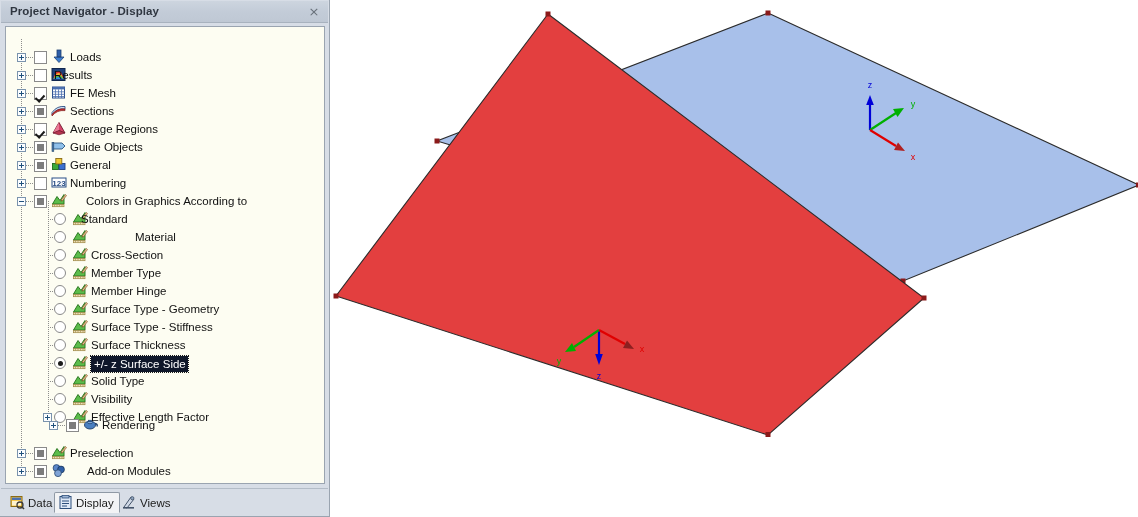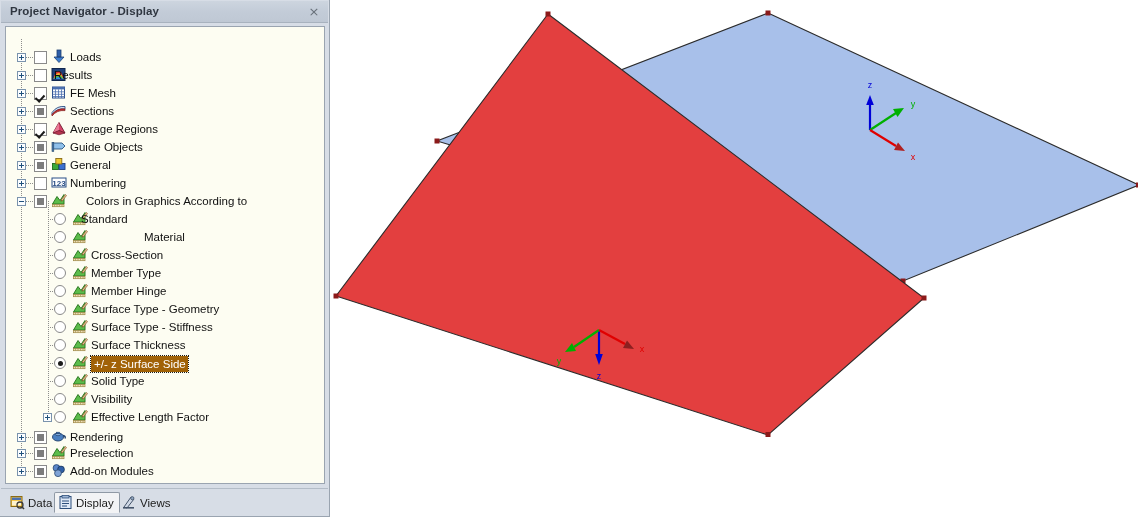--- a/index.html
+++ b/index.html
@@ -77,21 +77,21 @@
   .rdo{
     position:absolute;width:12px;height:12px;border-radius:50%;box-sizing:border-box;
     border:1px solid #8a8a8a;background:#ffffff;cursor:pointer;
   }
   .rdo.on:after{content:"";position:absolute;left:2.5px;top:2.5px;width:5px;height:5px;border-radius:50%;background:#1b1b1b;}
 
   .ico{position:absolute;width:16px;height:14px;}
   .lbl{position:absolute;font-size:11.5px;color:#111;line-height:14px;}
   .lbl.bold{font-weight:bold;}
   .lbl.sel{
-    background:#a16207;color:#ffffff;padding:1px 2px 1px 3px;
+    background:#0f172a;color:#ffffff;padding:1px 2px 1px 3px;
     outline:1px dotted #1a1a1a;
   }
 
   
   .tabstrip{
     position:absolute;left:1px;bottom:1px;width:327px;height:27px;
     background:#d7dde6;border-top:1px solid #b3bcc7;box-sizing:border-box;
   }
   .tab{
     position:absolute;top:3px;height:21px;display:flex;align-items:center;
@@ -310,21 +310,21 @@
             <div class="ico" style="left:66px;top:1px;"><svg width="16" height="15" viewBox="0 0 16 15">
                 <polygon points="1.5,11 6,3.5 9,7.5 13,1.5 13,11" fill="#5bbd4a" stroke="#2e7a24" stroke-width="1"></polygon>
                 <rect x="1.5" y="11.5" width="11.5" height="2.2" fill="#f0e0b8" stroke="#9a8340" stroke-width=".7"></rect>
                 <line x1="3.5" y1="11.7" x2="3.5" y2="13.4" stroke="#9a8340" stroke-width=".6"></line>
                 <line x1="6" y1="11.7" x2="6" y2="13.4" stroke="#9a8340" stroke-width=".6"></line>
                 <line x1="8.5" y1="11.7" x2="8.5" y2="13.4" stroke="#9a8340" stroke-width=".6"></line>
                 <line x1="11" y1="11.7" x2="11" y2="13.4" stroke="#9a8340" stroke-width=".6"></line>
                 <polygon points="10,7 14.5,1.5 15.5,2.6 11,8.2" fill="#f2c9a0" stroke="#8a5a2a" stroke-width=".7"></polygon>
                 <polygon points="9.4,8.6 10.2,7.3 11,8.1" fill="#6b4a22"></polygon>
               </svg></div>
-            <div class="lbl" style="left:94px;top:2px;padding-left:44px;">Material</div>
+            <div class="lbl" style="left:85px;top:2px;padding-left:44px;">Material</div>
           </div>
           <div class="row" id="row-12" style="top:219px;padding-left:32px;">
             <div class="hdot" style="left:42px;top:9px;width:6px;"></div>
             <div class="hdot" style="left:42px;top:9px;width:6px;"></div>
             <div class="rdo " style="left:48px;top:3px;"></div>
             <div class="ico" style="left:66px;top:1px;"><svg width="16" height="15" viewBox="0 0 16 15">
                 <polygon points="1.5,11 6,3.5 9,7.5 13,1.5 13,11" fill="#5bbd4a" stroke="#2e7a24" stroke-width="1"></polygon>
                 <rect x="1.5" y="11.5" width="11.5" height="2.2" fill="#f0e0b8" stroke="#9a8340" stroke-width=".7"></rect>
                 <line x1="3.5" y1="11.7" x2="3.5" y2="13.4" stroke="#9a8340" stroke-width=".6"></line>
                 <line x1="6" y1="11.7" x2="6" y2="13.4" stroke="#9a8340" stroke-width=".6"></line>
@@ -472,21 +472,21 @@
                 <rect x="1.5" y="11.5" width="11.5" height="2.2" fill="#f0e0b8" stroke="#9a8340" stroke-width=".7"></rect>
                 <line x1="3.5" y1="11.7" x2="3.5" y2="13.4" stroke="#9a8340" stroke-width=".6"></line>
                 <line x1="6" y1="11.7" x2="6" y2="13.4" stroke="#9a8340" stroke-width=".6"></line>
                 <line x1="8.5" y1="11.7" x2="8.5" y2="13.4" stroke="#9a8340" stroke-width=".6"></line>
                 <line x1="11" y1="11.7" x2="11" y2="13.4" stroke="#9a8340" stroke-width=".6"></line>
                 <polygon points="10,7 14.5,1.5 15.5,2.6 11,8.2" fill="#f2c9a0" stroke="#8a5a2a" stroke-width=".7"></polygon>
                 <polygon points="9.4,8.6 10.2,7.3 11,8.1" fill="#6b4a22"></polygon>
               </svg></div>
             <div class="lbl" style="left:85px;top:2px;">Visibility</div>
           </div>
-          <div class="row" id="row-22" style="top:401px;">
+          <div class="row" id="row-22" style="top:389px;margin-left:32px;">
             <div class="hdot" style="left:20px;top:9px;width:7px;"></div>
             <div class="exp plus" style="left:11px;top:5px;"></div>
             <div class="cbx gray" style="left:28px;top:2.5px;"></div>
             <div class="ico" style="left:45px;top:1px;"><svg width="16" height="15" viewBox="0 0 16 15">
                 <ellipse cx="7" cy="8" rx="5.5" ry="4" fill="#4a7fc0" stroke="#20406b" stroke-width=".9"></ellipse>
                 <path d="M12,6.5 Q15,7 14,9.5" fill="none" stroke="#20406b" stroke-width="1.4"></path>
                 <ellipse cx="7" cy="5.5" rx="2.6" ry="1.2" fill="#7fa8d8" stroke="#20406b" stroke-width=".7"></ellipse>
                 <rect x="5.5" y="3.2" width="3" height="1.4" fill="#4a7fc0" stroke="#20406b" stroke-width=".6"></rect>
               </svg></div>
             <div class="lbl" style="left:64px;top:2px;">Rendering</div>
@@ -509,21 +509,21 @@
           </div>
           <div class="row" id="row-24" style="top:435px;">
             <div class="hdot" style="left:20px;top:9px;width:7px;"></div>
             <div class="exp plus" style="left:11px;top:5px;"></div>
             <div class="cbx gray" style="left:28px;top:2.5px;"></div>
             <div class="ico" style="left:45px;top:1px;"><svg width="16" height="15" viewBox="0 0 16 15">
                 <circle cx="5.5" cy="5" r="3.4" fill="#5b86c8" stroke="#27456f" stroke-width=".8"></circle>
                 <circle cx="10" cy="6.5" r="3.4" fill="#2f5fa8" stroke="#1b3559" stroke-width=".8"></circle>
                 <circle cx="7" cy="10.2" r="3.4" fill="#7fa3d6" stroke="#27456f" stroke-width=".8"></circle>
               </svg></div>
-            <div class="lbl" style="left:64px;top:2px;">Add-on Modules</div>
+            <div class="lbl" style="left:81px;top:2px;">Add-on Modules</div>
           </div>
         </div>
     </div>
 
     <div class="tabstrip">
       <div class="tab" id="tab0" style="left:6px;">
         <svg width="15" height="15" viewBox="0 0 15 15">
           <rect x="1" y="1.5" width="11" height="10" fill="#f6c84b" stroke="#8a6a12" stroke-width="1"></rect>
           <rect x="2" y="2.5" width="9" height="2.5" fill="#4a6fae"></rect>
           <rect x="2" y="6" width="9" height="4.5" fill="#fdf3cf"></rect>

